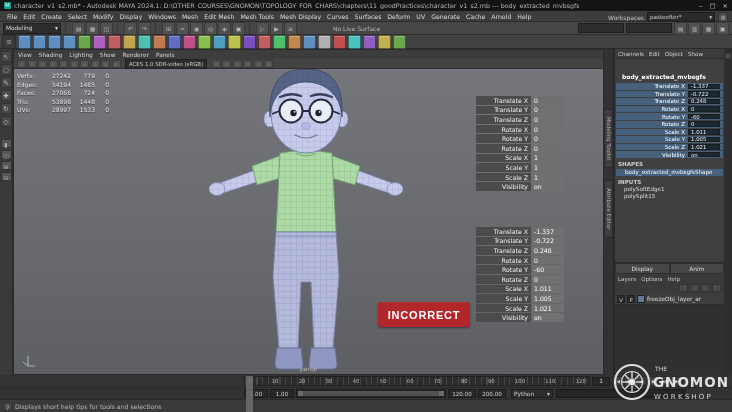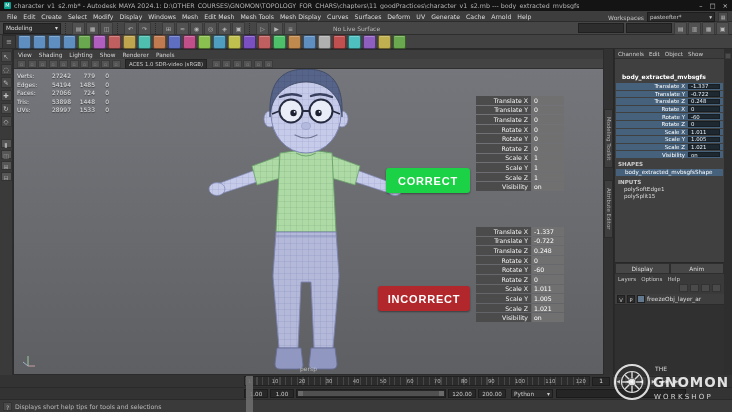--- a/index.html
+++ b/index.html
@@ -65,21 +65,21 @@
 
   
   .attr-table{position:absolute;width:88px;display:flex;flex-direction:column;gap:1px;}
   .attr-row{display:flex;gap:1px;height:8.6px;}
   .attr-label{flex:1;background:rgba(74,74,74,.96);color:#f2f2f2;font-size:6.2px;display:flex;align-items:center;justify-content:flex-end;padding-right:3px;}
   .attr-value{width:30px;background:rgba(112,112,112,.96);color:#fff;font-size:6.2px;display:flex;align-items:center;padding-left:2px;}
   #correct-table{left:462px;top:46px;}
   #incorrect-table{left:462px;top:177px;}
   .tag-btn{position:absolute;border-radius:3px;color:#fff;font-weight:bold;font-size:11px;letter-spacing:.8px;display:flex;align-items:center;justify-content:center;font-family:"Liberation Sans",sans-serif;box-shadow:0 1px 2px rgba(0,0,0,.4);}
   #correct-btn{left:372px;top:118px;width:84px;height:25px;background:#1bd145;}
-  #incorrect-btn{left:364px;top:236px;width:92px;height:25px;background:#b2272b;}
+  #incorrect-btn{left:364px;top:252px;width:92px;height:25px;background:#b2272b;}
 
   
   .side-tabs{left:604px;top:49px;width:10px;height:326px;background:#323232;display:flex;flex-direction:column;align-items:center;padding-top:60px;gap:12px;box-sizing:border-box;border-right:1px solid #272727;}
   .side-tab{writing-mode:vertical-rl;font-size:5.4px;color:#b0b0b0;background:#3e3e3e;border:1px solid #2b2b2b;padding:7px 0;width:9px;box-sizing:border-box;text-align:center;}
 
   
   .channelbox{left:614px;top:49px;width:110px;height:326px;background:#404040;box-sizing:border-box;border-left:1px solid #2a2a2a;}
   .cb-menubar{height:10px;background:#3c3c3c;display:flex;align-items:center;gap:5px;padding:0 3px;border-bottom:1px solid #2f2f2f;box-sizing:border-box;}
   .cb-menu-item{font-size:5.6px;color:#cfcfcf;}
   .cb-node{margin-top:13px;height:8px;color:#fff;font-size:6px;font-weight:bold;display:flex;align-items:center;padding-left:7px;}
@@ -475,21 +475,20 @@
         <div class="attr-row">
           <div class="attr-label">Scale Z</div>
           <div class="attr-value">1</div>
         </div>
 
         <div class="attr-row">
           <div class="attr-label">Visibility</div>
           <div class="attr-value">on</div>
         </div>
       </div>
-    <div class="tag-btn" id="correct-btn">CORRECT</div>
 
     <div class="attr-table" id="incorrect-table">
 
         <div class="attr-row">
           <div class="attr-label">Translate X</div>
           <div class="attr-value">-1.337</div>
         </div>
 
         <div class="attr-row">
           <div class="attr-label">Translate Y</div>

